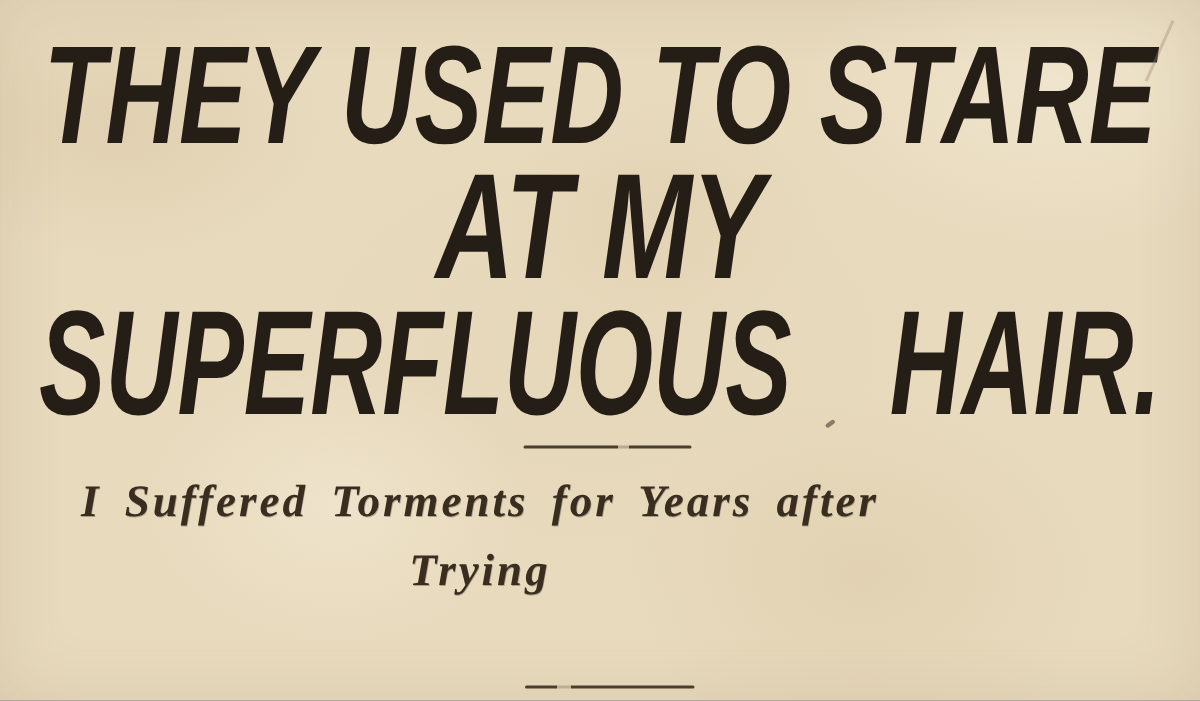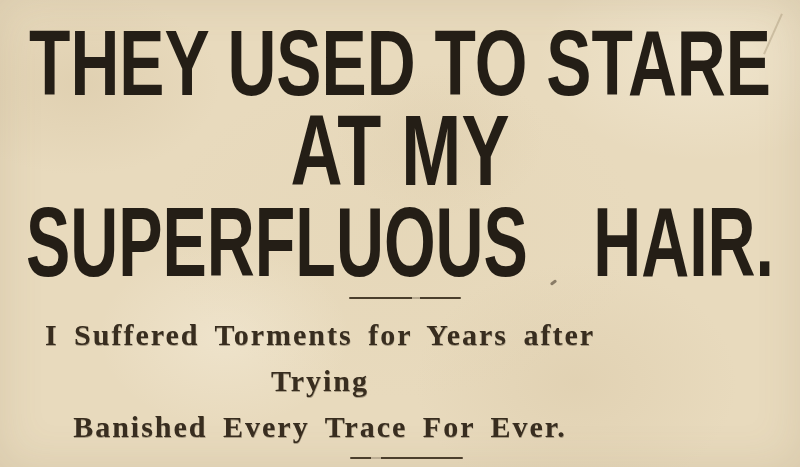--- a/index.html
+++ b/index.html
@@ -15,20 +15,21 @@
     background-color: var(--paper, #e8dabd);
     background-image:
       radial-gradient(ellipse 200px 130px at 10% 18%, rgba(209,190,155,0.35), transparent 70%),
       radial-gradient(ellipse 240px 150px at 88% 12%, rgba(246,238,219,0.50), transparent 70%),
       radial-gradient(ellipse 230px 170px at 72% 82%, rgba(210,191,156,0.30), transparent 70%),
       radial-gradient(ellipse 180px 130px at 28% 72%, rgba(246,238,220,0.45), transparent 70%),
       radial-gradient(ellipse 150px 110px at 55% 30%, rgba(214,196,162,0.28), transparent 70%),
       radial-gradient(ellipse 320px 220px at 50% 50%, rgba(223,207,173,0.25), transparent 75%);
     box-shadow: inset 0 0 45px rgba(118,98,66,0.14);
     font-family: "Liberation Sans", sans-serif;
+    font-style: italic;
   }
   
   .headline-svg {
     position: absolute;
     left: 0;
     top: 0;
     display: block;
   }
   .h {
     font-family: "Liberation Sans", sans-serif;
@@ -100,21 +101,20 @@
   <svg class="headline-svg" width="800" height="300" viewBox="0 0 800 300" aria-hidden="true">
     <text class="h h1" x="400" y="95" textLength="742" lengthAdjust="spacingAndGlyphs">THEY USED TO STARE</text>
     <text class="h h2" x="400" y="185" textLength="219" lengthAdjust="spacingAndGlyphs">AT MY</text>
     <text class="h h3" x="400" y="276" textLength="748" lengthAdjust="spacingAndGlyphs">SUPERFLUOUS HAIR.</text>
   </svg>
 
   <div class="rule rule-top"></div>
 
   <div class="subhead">
     <div>I Suffered Torments for Years after Trying</div>
-    <div>Banished Every Trace For Ever.</div>
   </div>
 
   <div class="rule rule-bottom"></div>
 
   <div class="speck"></div>
   <div class="scratch"></div>
 
 </div>
 
 </body></html>

